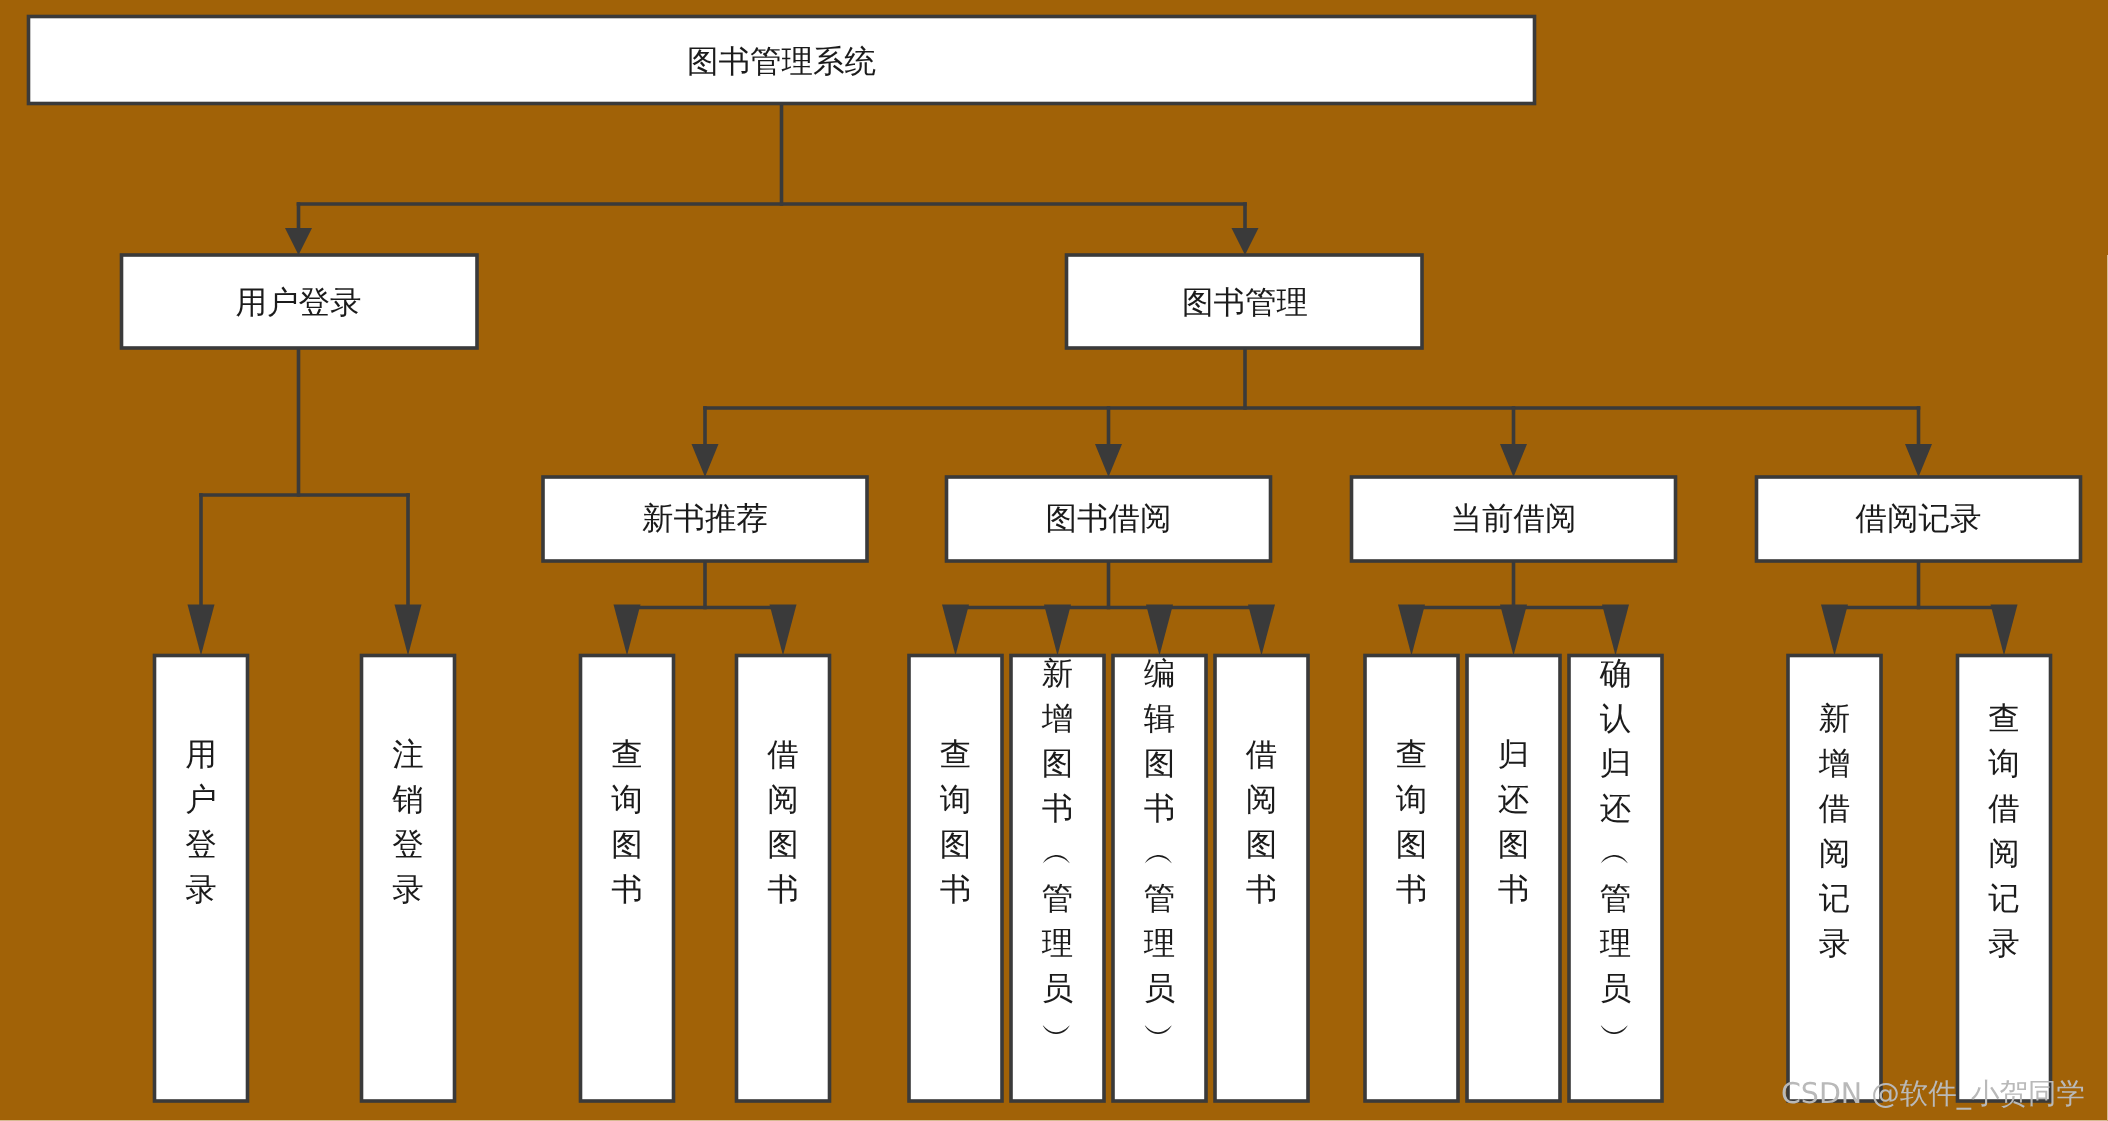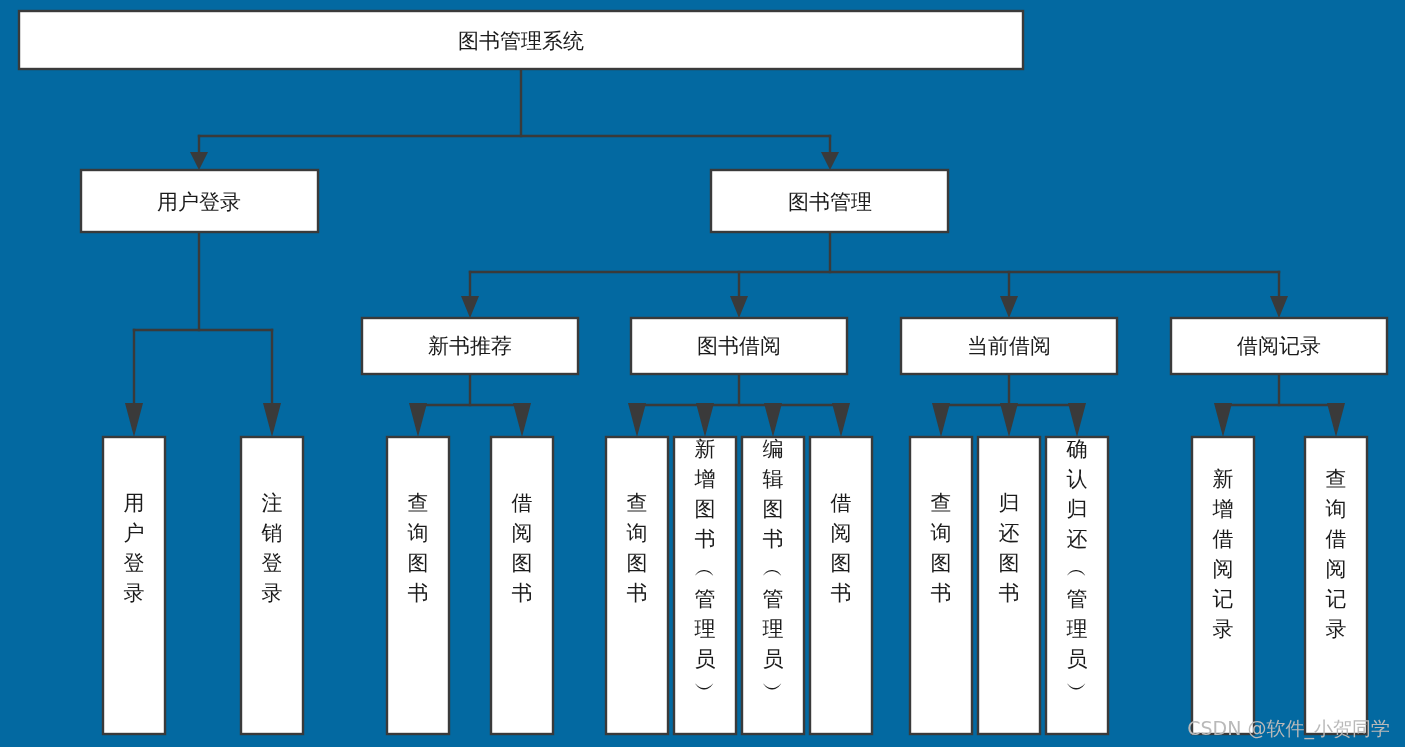--- a/index.html
+++ b/index.html
@@ -8,21 +8,21 @@
     padding: 0;
     background: #ffffff;
   }
   body {
     font-family: "DejaVu Sans", "Liberation Sans", sans-serif;
   }
   #diagram-root {
     position: relative;
     width: 1405px;
     height: 747px;
-    background: #0369a1;
+    background: #a16207;
     overflow: hidden;
   }
   svg#flowchart {
     display: block;
     width: 1405px;
     height: 747px;
   }
   .node-rect {
     fill: #ffffff;
     stroke: #3a3a3a;

